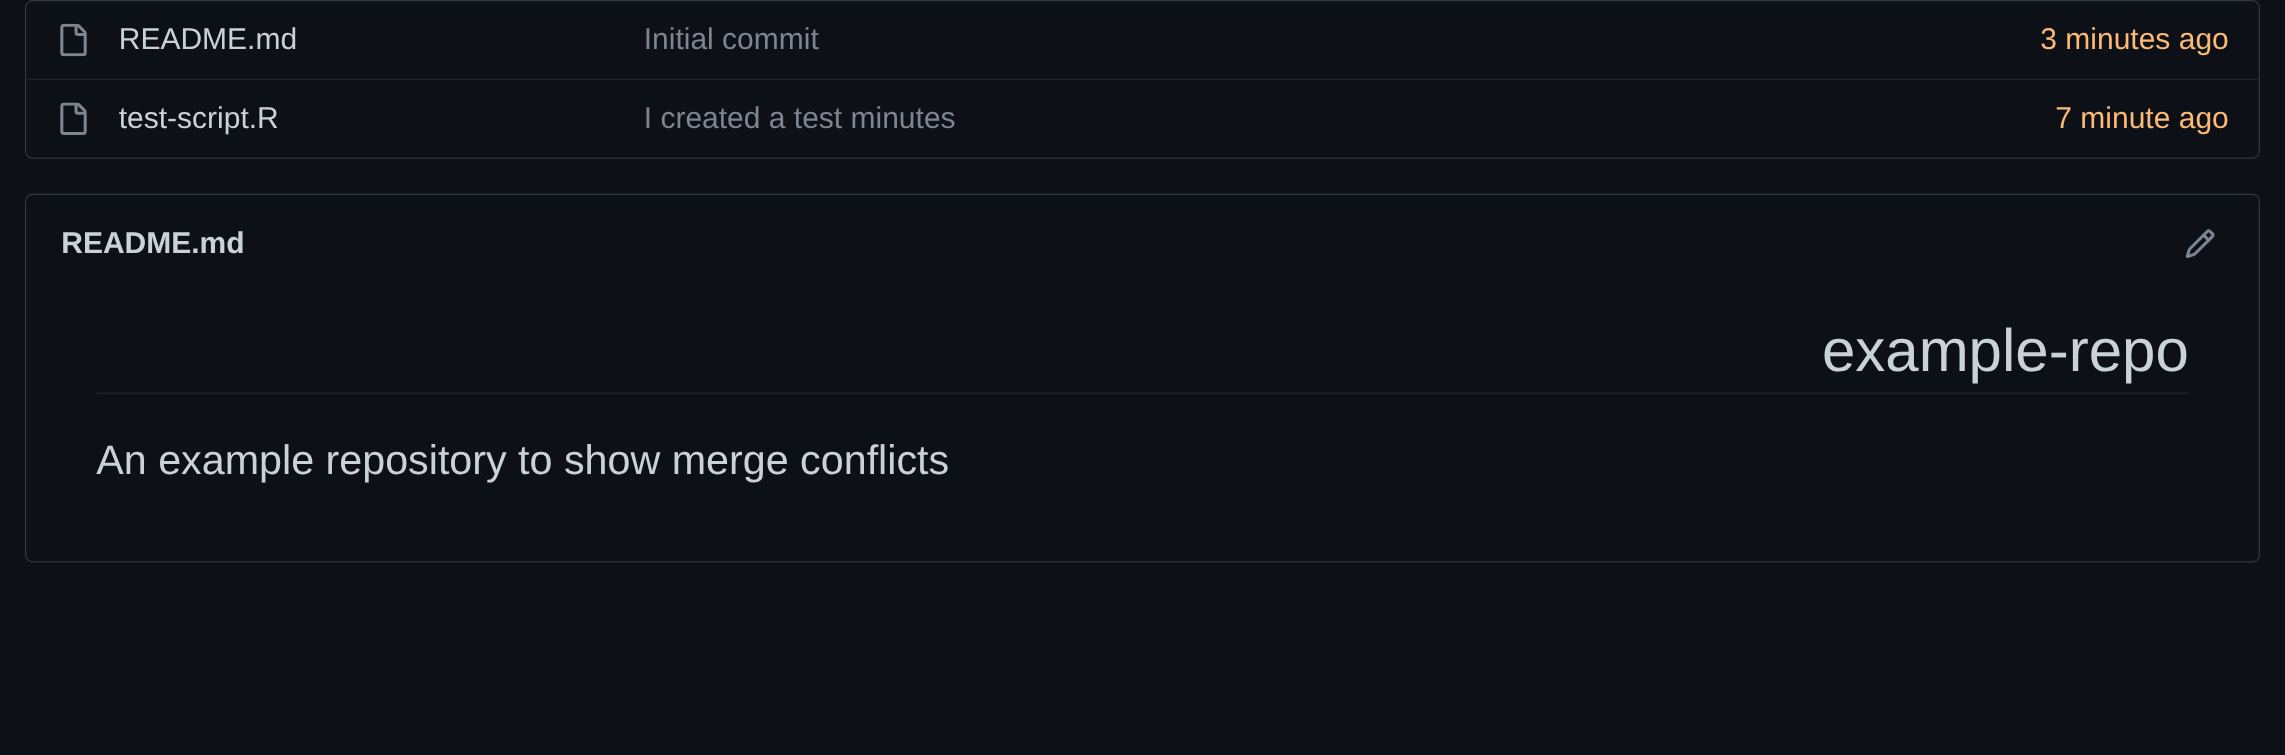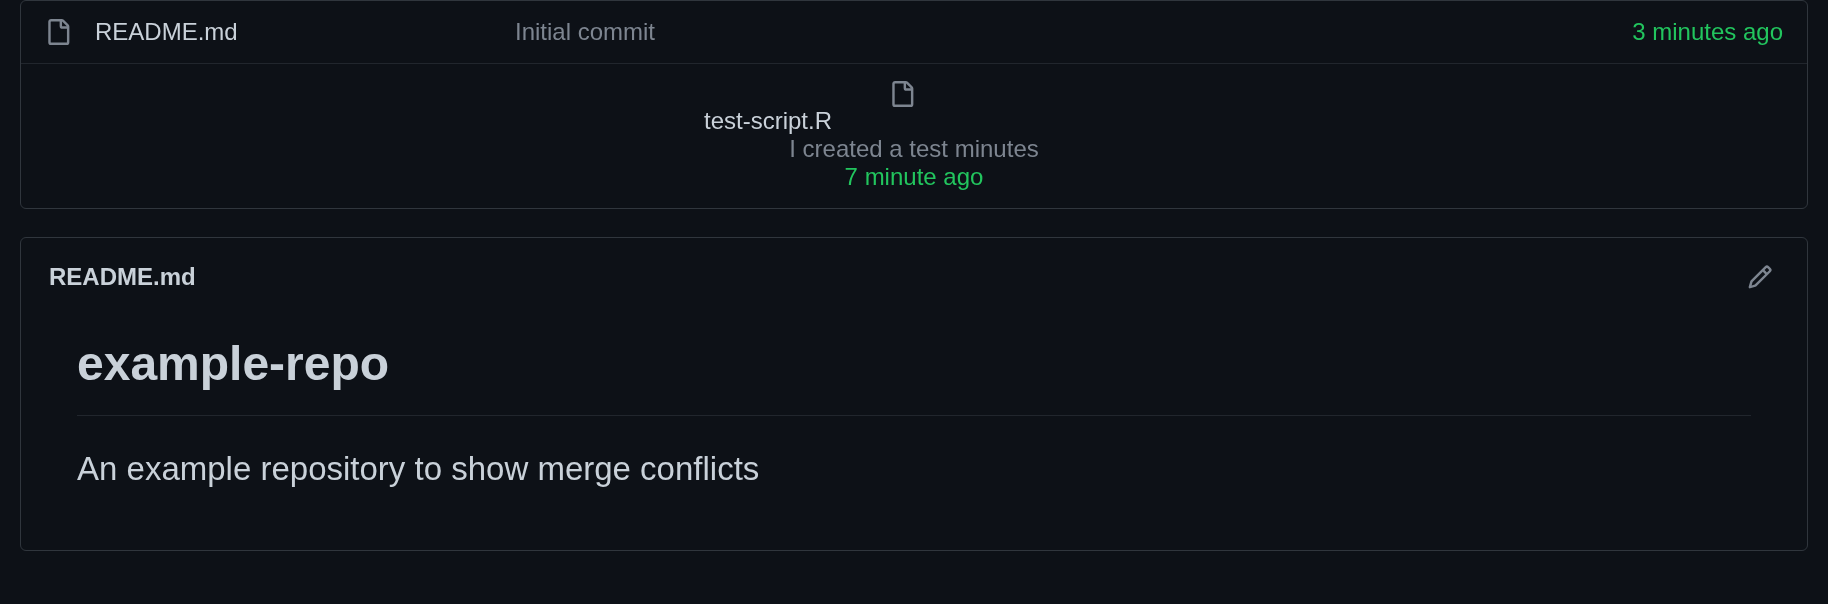--- a/index.html
+++ b/index.html
@@ -24,21 +24,20 @@
 
     .file-row {
       display: flex;
       align-items: center;
       padding: 17px 24px;
       border-bottom: 1px solid #21262d;
     }
 
     .file-row:last-child {
       border-bottom: none;
-      flex-direction: column;
     }
 
     .file-icon {
       color: #7d8590;
       margin-right: 24px;
       flex-shrink: 0;
       display: flex;
       align-items: center;
     }
 
@@ -60,21 +59,21 @@
       flex: 1;
     }
 
     .commit-message a {
       color: #7d8590;
       text-decoration: none;
       text-align: center;
     }
 
     .commit-time {
-      color: #22c55e;
+      color: #fdba74;
       font-size: 24px;
       text-align: right;
       flex-shrink: 0;
     }
 
     .readme-panel {
       border: 1px solid #30363d;
       border-radius: 6px;
       overflow: hidden;
     }
@@ -100,24 +99,25 @@
       padding: 6px;
     }
 
     .readme-content {
       padding: 20px 56px 56px;
     }
 
     .readme-h1 {
       color: #c9d1d9;
       font-size: 48px;
-      font-weight: 700;
-      padding-bottom: 24px;
+      font-weight: 400;
+      padding-bottom: 5px;
       border-bottom: 1px solid #21262d;
       margin-bottom: 28px;
+      text-align: right;
     }
 
     .readme-description {
       color: #c9d1d9;
       font-size: 33px;
       line-height: 1.5;
     }
   </style>
 </head>
 <body>

